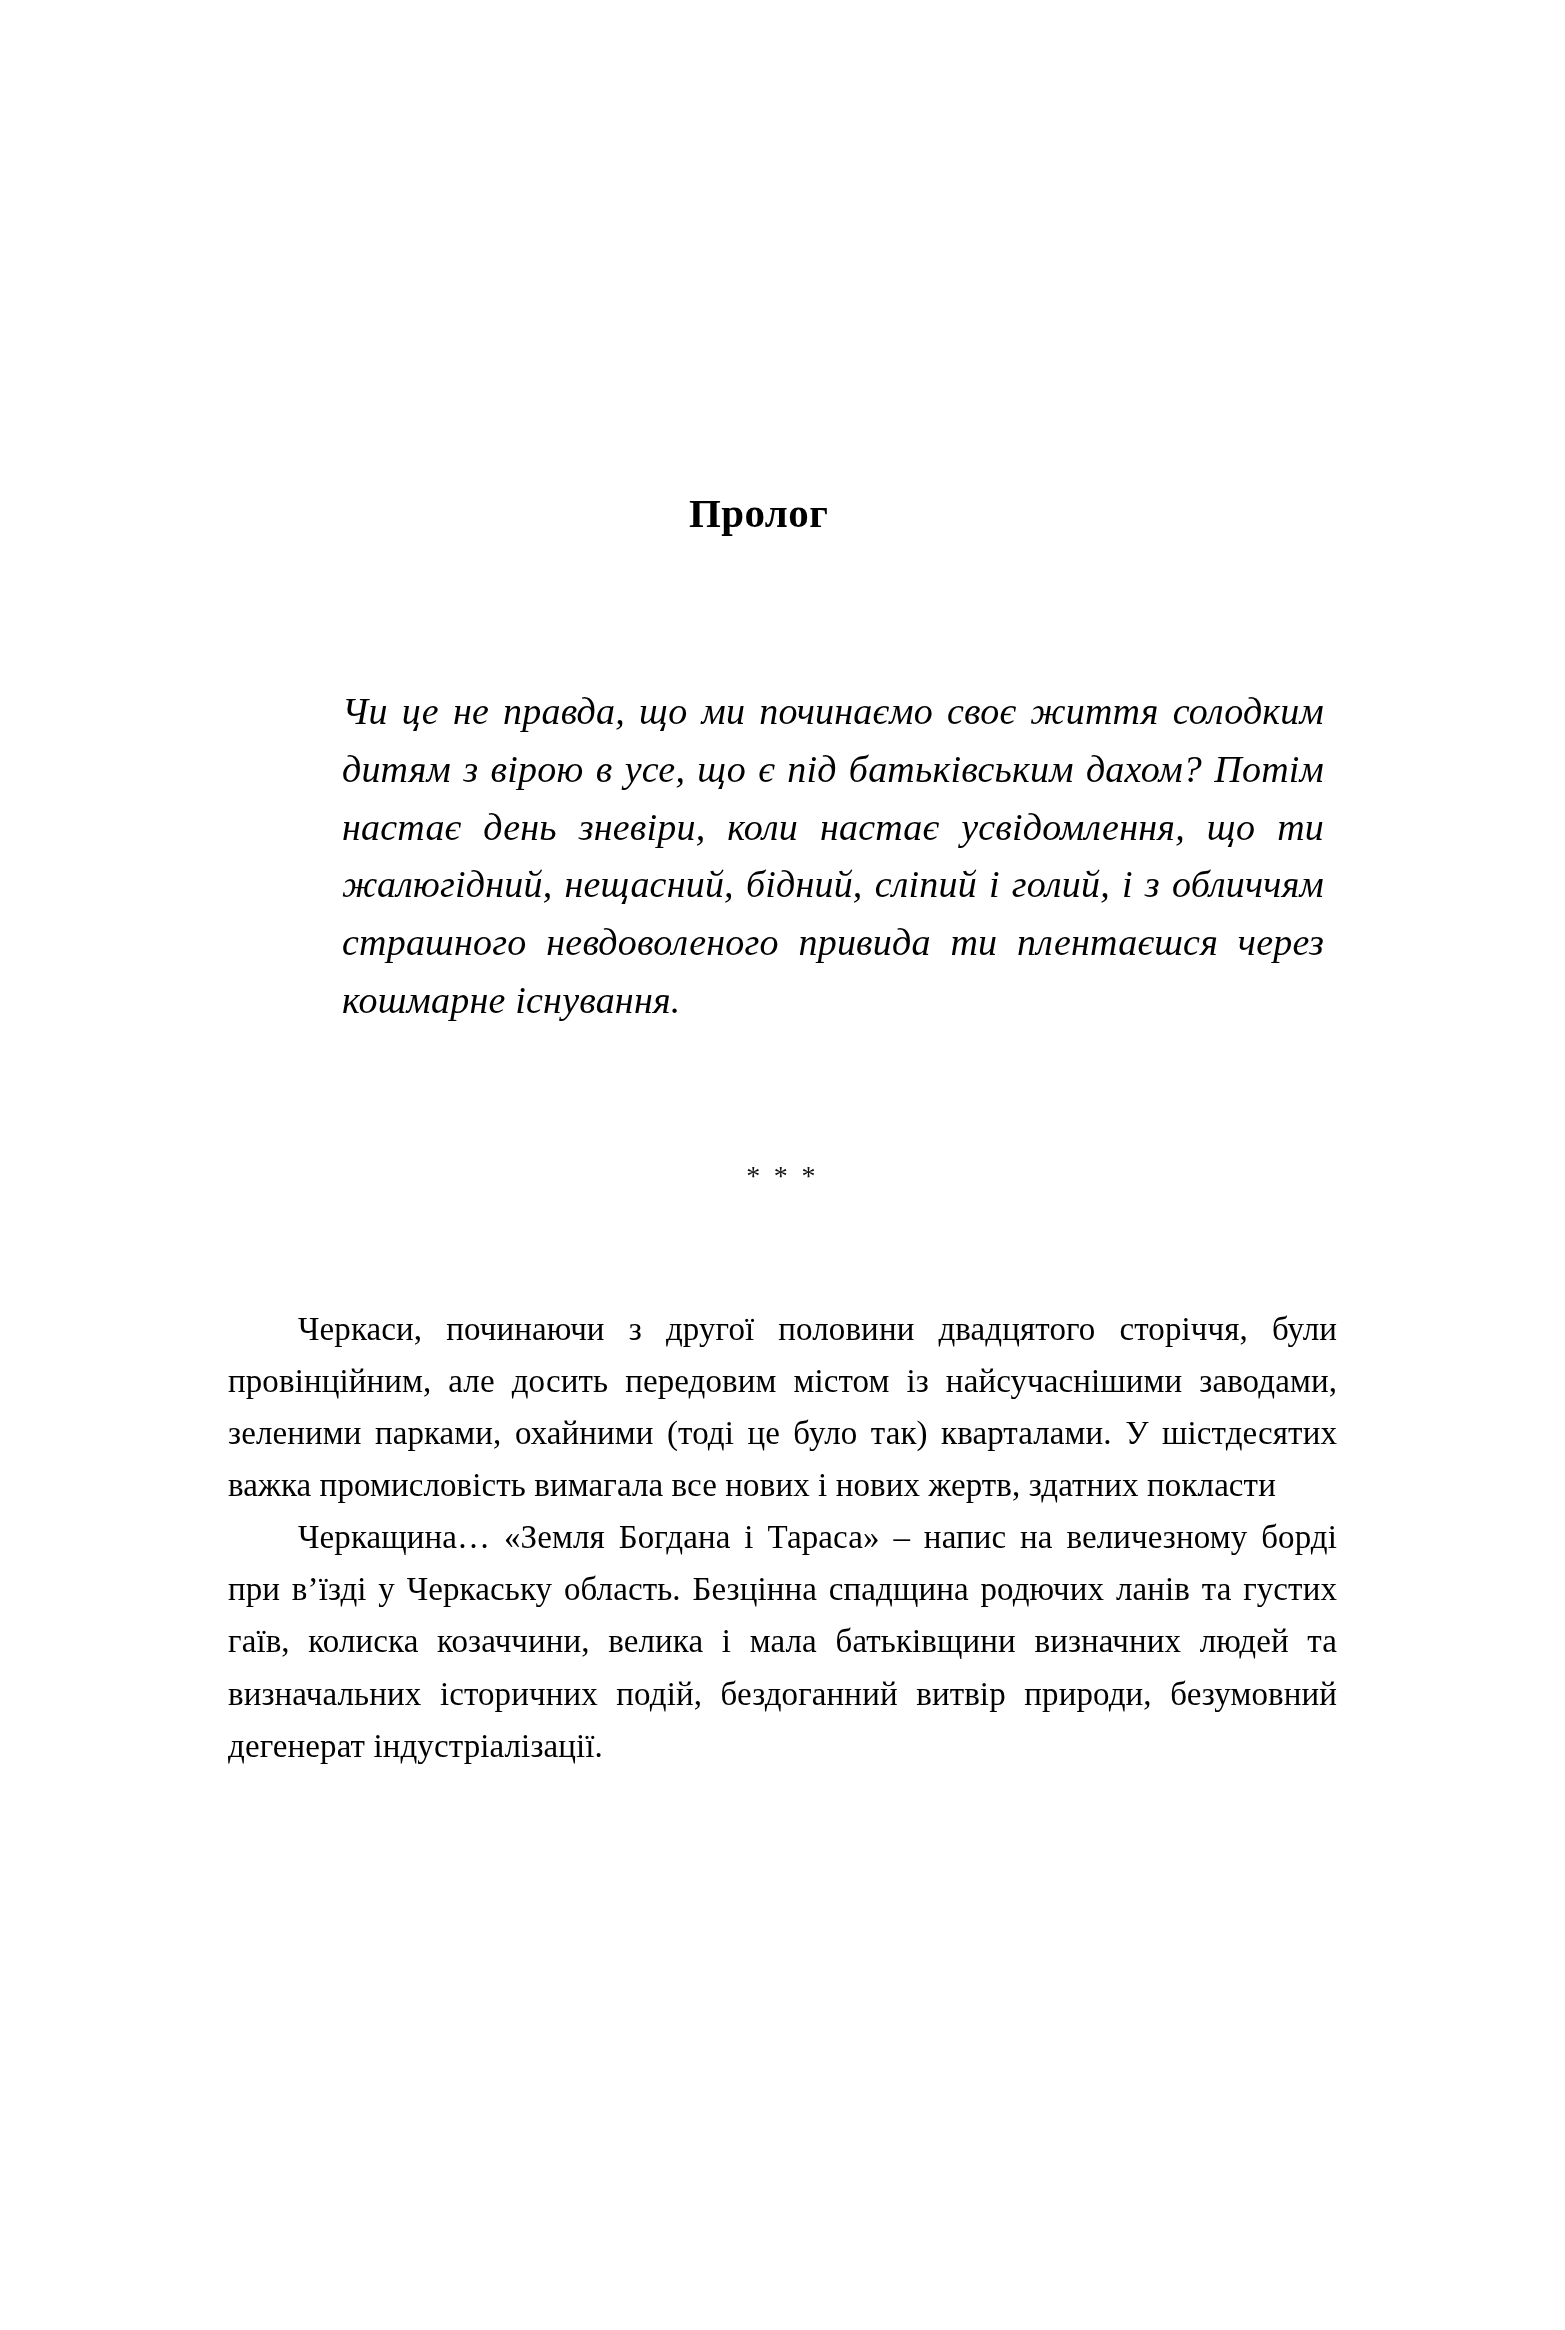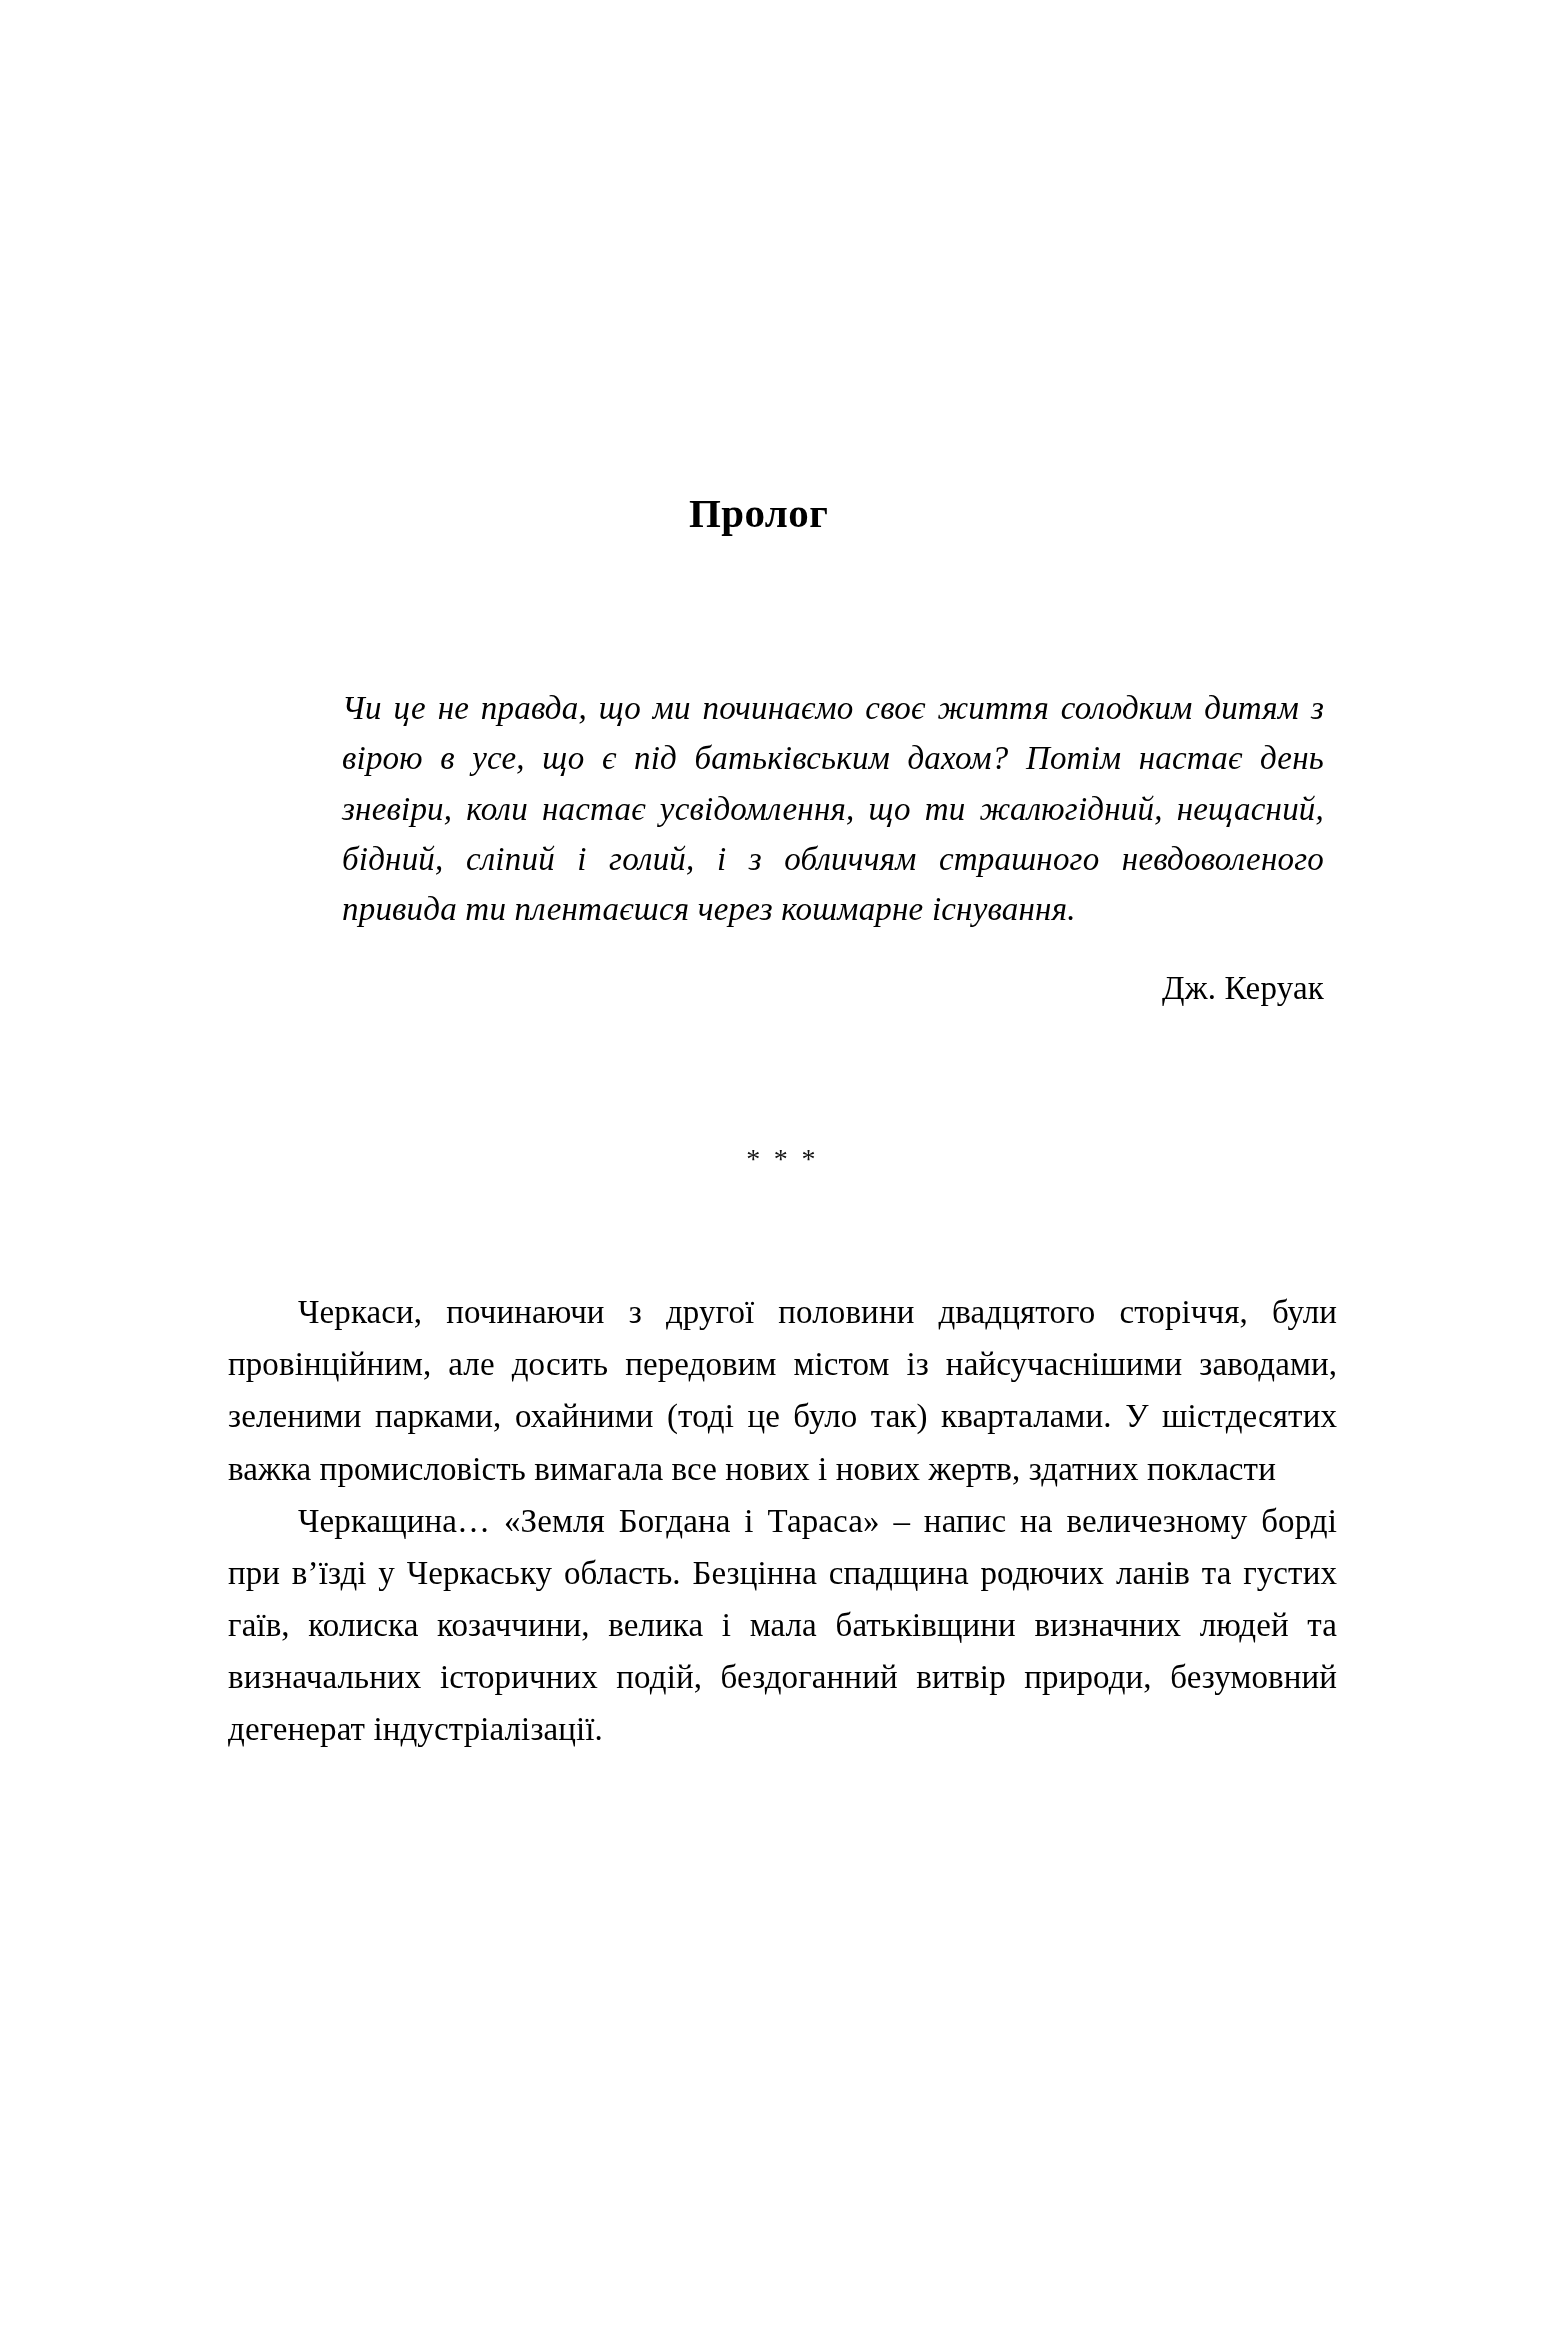--- a/index.html
+++ b/index.html
@@ -45,21 +45,21 @@
 
   .epigraph {
     margin: 145px 0 0 0;
     width: 982px;
     margin-left: 114px;
   }
 
   .epigraph p {
     margin: 0;
     font-style: italic;
-    font-size: 33px;
+    font-size: 38px;
     line-height: 1.52;
     text-align: justify;
     text-justify: inter-word;
     letter-spacing: 0.2px;
   }
 
   .epigraph .attribution {
     margin-top: 29px;
     text-align: right;
     font-style: normal;
@@ -98,21 +98,20 @@
 </head>
 <body>
 
 <div class="page">
   <div class="content">
 
     <h1 class="chapter-title">Пролог</h1>
 
     <blockquote class="epigraph">
       <p>Чи це не правда, що ми починаємо своє життя солодким дитям з вірою в усе, що є під батьківським дахом? Потім настає день зневіри, коли настає усвідомлення, що ти жалюгідний, нещасний, бідний, сліпий і голий, і з обличчям страшного невдоволеного привида ти плентаєшся через кошмарне існування.</p>
-      <p class="attribution">Дж. Керуак</p>
     </blockquote>
 
     <div class="divider">* * *</div>
 
     <div class="body-text">
       <p>Черкаси, починаючи з другої половини двадцятого сторіччя, були провінційним, але досить передовим містом із найсучаснішими заводами, зеленими парками, охайними (тоді це було так) кварталами. У шістдесятих важка промисловість вимагала все нових і нових жертв, здатних покласти</p>
       <p>Черкащина… «Земля Богдана і Тараса» – напис на величезному борді при в’їзді у Черкаську область. Безцінна спадщина родючих ланів та густих гаїв, колиска козаччини, велика і мала батьківщини визначних людей та визначальних історичних подій, бездоганний витвір природи, безумовний дегенерат індустріалізації.</p>
     </div>
 
   </div>

